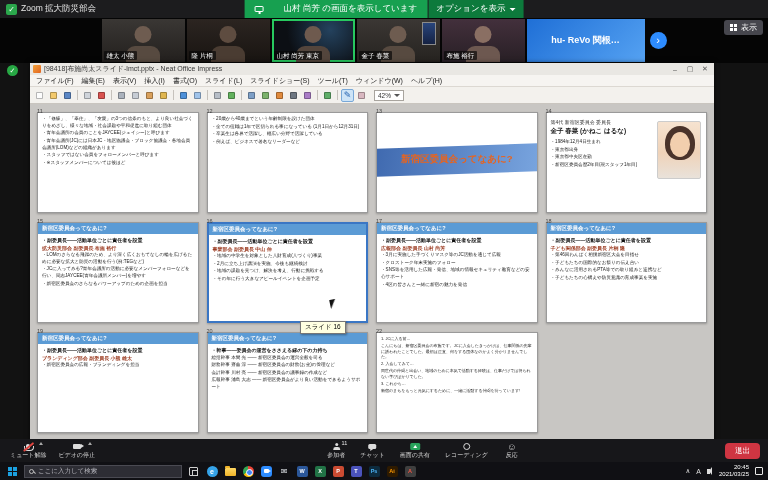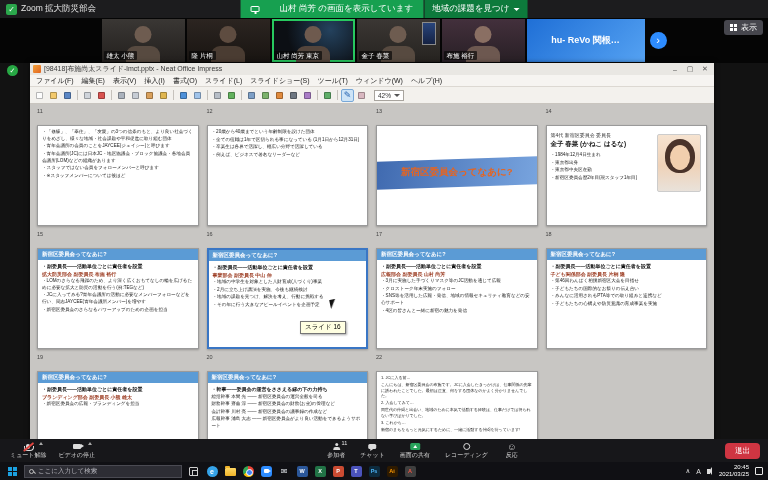--- a/index.html
+++ b/index.html
@@ -83,21 +83,21 @@
   .tb-sq { width:7px; height:7px; border-radius:1px; border:1px solid rgba(0,0,0,.28); }
   .tb-sep { width:1px; height:10px; background:#c6c2bc; margin:0 2px; }
   .zoom-box { display:flex; align-items:center; gap:3px; border:1px solid #a8a49e; background:#fff;
     font-size:6.5px; color:#333; padding:0 3px; height:11px; margin-left:6px; }
 
   
   .sorter { flex:1; background:#c8c6c3; overflow:hidden; position:relative; }
   .grid { display:grid; grid-template-columns:repeat(4,1fr); column-gap:8px; row-gap:6px; padding:5px 7px; }
   .cell { position:relative; }
   .snum { position:absolute; top:-1px; left:0; font-size:5.5px; color:#444; z-index:2; }
-  .slide { position:relative; margin-top:16px; height:101px; background:#fff; border:1px solid #9a9a9a;
+  .slide { position:relative; margin-top:3px; height:101px; background:#fff; border:1px solid #9a9a9a;
     overflow:hidden; box-shadow:0 1px 2px rgba(0,0,0,.25); }
   .slide.sel { border:2px solid #3a76c4; }
   .s-head { background:#5b9bd5; color:#fff; font-weight:bold; font-size:5.5px; padding:2px 4px; }
   .s-body { padding:3px 4px; overflow:hidden; }
   .s-sub { font-size:5px; font-weight:bold; color:#111; margin-bottom:1.5px; }
   .s-role { font-size:5px; color:#9c3c22; font-weight:bold; margin-bottom:1.5px; }
   .s-line { font-size:4.6px; line-height:1.45; color:#1a1a1a; margin-bottom:1px; }
   .s-tiny { font-size:4px; line-height:1.4; color:#222; margin-bottom:1.5px; }
   .s-ph { font-size:5px; color:#333; margin-bottom:2px; }
   .s-pn { font-size:6.5px; font-weight:bold; color:#111; margin-bottom:3px; }
@@ -207,21 +207,21 @@
 
   <div class="topbar">
     <div class="shield">✓</div>
     <span class="tb-label">Zoom 拡大防災部会</span>
     <div class="banner">
       <div class="banner-main">
         <span class="i-mon"></span>
         <span>山村 尚芳 の画面を表示しています</span>
       </div>
       <div class="banner-opt">
-        <span>地域の課題を見つけ</span>
+        <span>オプションを表示</span>
         <span class="caret-down"></span>
       </div>
     </div>
   </div>
 
   <div class="view-btn">
     <span class="grid-ico">
         <i></i>
         <i></i>
         <i></i>

